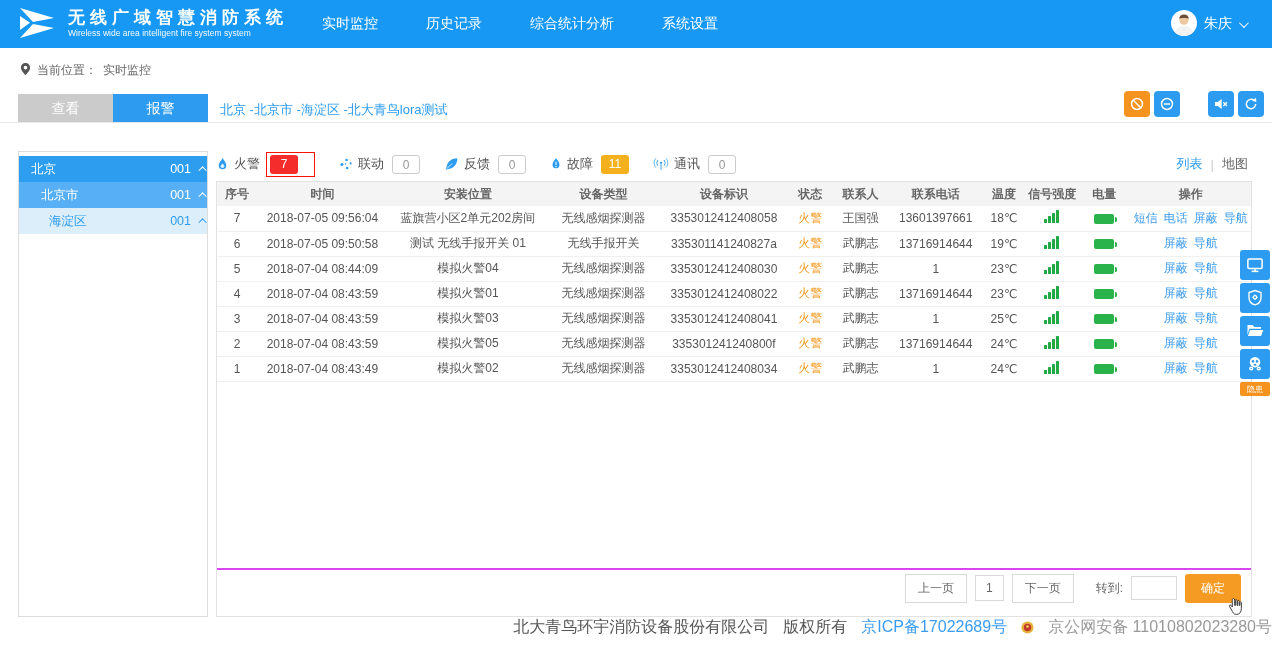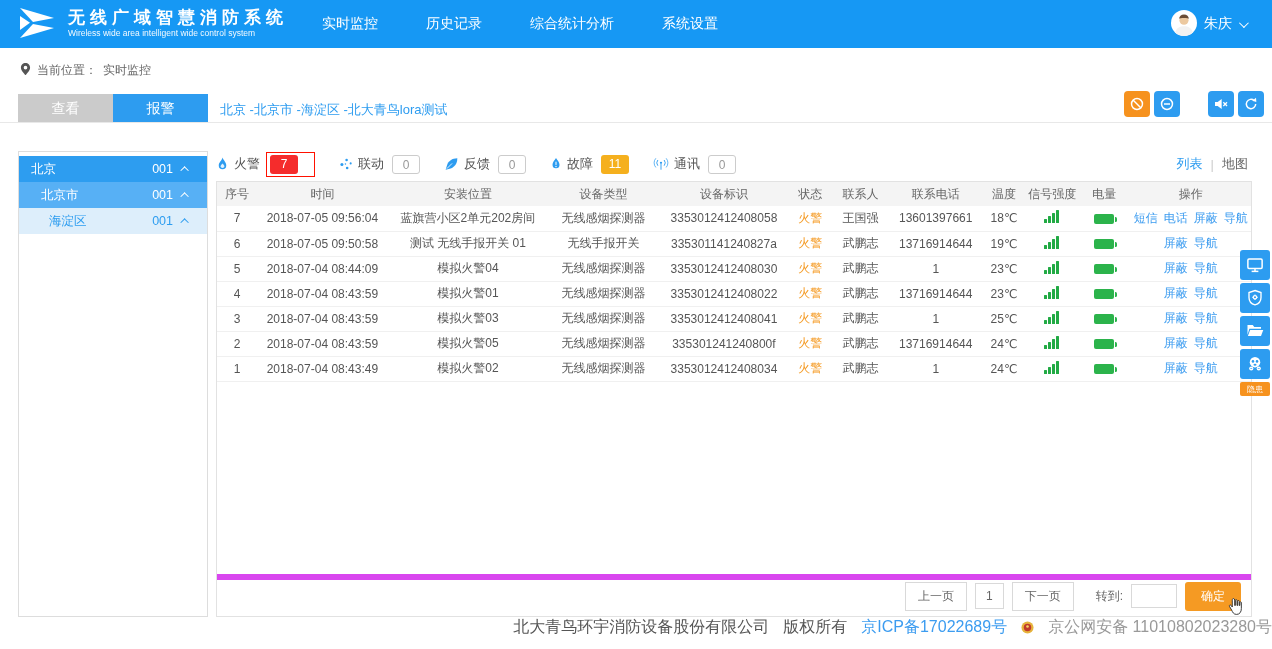--- a/index.html
+++ b/index.html
@@ -26,21 +26,21 @@
   .tab-view { background:#cbcbcb; }
   .tab-alarm { background:#2d9cf0; }
   .region-path { color:#2d9cf0; font-size:13px; margin-left:12px; line-height:24px; white-space:nowrap; }
   .tab-tools { position:absolute; right:8px; bottom:5px; display:flex; align-items:center; }
   .tool-btn { width:26px; height:26px; border-radius:4px; background:#2d9cf0; display:flex; align-items:center; justify-content:center; cursor:pointer; }
   .tool-orange { background:#f6921e; }
   .mr4 { margin-right:4px; } .mr28 { margin-right:28px; }
   
   .main { display:flex; margin:28px 20px 0 18px; }
   .sidebar { width:190px; height:466px; border:1px solid #ddd; background:#fff; flex-shrink:0; font-size:12.5px; padding-top:4px; }
-  .tree-item { height:26px; display:flex; align-items:center; padding-right:18px; cursor:pointer; white-space:nowrap; }
+  .tree-item { height:26px; display:flex; align-items:center; padding-right:0; cursor:pointer; white-space:nowrap; }
   .tree-l0 { background:#2d9df0; color:#fff; padding-left:12px; }
   .tree-l1 { background:#57b0f5; color:#fff; padding-left:22px; }
   .tree-l2 { background:#ddeefb; color:#2d9df0; padding-left:30px; }
   .tree-l3 { background:#fff; color:#2d9df0; padding-left:40px; }
   .tree-count { margin-left:auto; }
   .tree-l3 .tree-count { margin-left:8px; }
   .chev-up { display:inline-block; width:6px; height:6px; border-left:1.6px solid currentColor; border-top:1.6px solid currentColor; transform:rotate(45deg) translateY(2px); margin-left:10px; }
   .content { flex:1; margin-left:8px; display:flex; flex-direction:column; }
   
   .chips-row { height:26px; display:flex; align-items:center; }
@@ -52,32 +52,32 @@
   .badge-plain { background:#fff; border:1px solid #ccc; color:#999; }
   .badge-gap { margin-left:8px; }
   .red-box { border:1px solid #f10; padding:2px 16px 2px 3px; margin-left:6px; display:inline-flex; }
   .view-toggle { margin-left:auto; font-size:13px; color:#666; display:flex; align-items:center; gap:8px; padding-right:4px; }
   .vt-active { color:#2d9cf0; cursor:pointer; }
   .vt-idle { color:#666; cursor:pointer; }
   .vt-sep { color:#ccc; }
   
   .panel { border:1px solid #e2e2e2; margin-top:4px; position:relative; height:436px; background:#fff; }
   table { width:100%; border-collapse:collapse; table-layout:fixed; }
-  thead th { background:#f4f4f4; color:#666; font-weight:normal; font-size:12px; height:24px; white-space:nowrap; overflow:hidden; }
+  thead th { background:#f4f4f4; color:#666; font-weight:bold; font-size:12px; height:24px; white-space:nowrap; overflow:hidden; }
   tbody td { text-align:center; height:25px; font-size:12px; color:#555; border-bottom:1px solid #f0f0f0; white-space:nowrap; overflow:hidden; }
   td.status { color:#f59a23; }
   .op-link { color:#3c9cf0; margin:0 3px; cursor:pointer; text-decoration:none; }
   .signal { display:inline-flex; align-items:flex-end; height:13px; }
   .signal i { display:inline-block; width:3px; margin-right:1px; background:#21aa44; border-radius:0.5px; }
   .signal i:nth-child(1){height:4px;} .signal i:nth-child(2){height:7px;}
   .signal i:nth-child(3){height:10px;} .signal i:nth-child(4){height:13px;}
   .battery { display:inline-block; width:20px; height:10px; background:#2bb34b; border-radius:2px; position:relative; vertical-align:middle; }
   .battery::after { content:''; position:absolute; right:-3px; top:2.5px; width:2.5px; height:5px; background:#2bb34b; border-radius:0 1.5px 1.5px 0; }
   
-  .pager { position:absolute; left:0; right:0; bottom:4px; height:38px; border-top:6px solid #d946ef; display:flex; align-items:center; justify-content:flex-end; padding-right:10px; gap:8px; font-size:12px; color:#666; background:#fff; }
+  .pager { position:absolute; left:0; right:0; bottom:10px; height:38px; border-top:2px solid #d946ef; display:flex; align-items:center; justify-content:flex-end; padding-right:10px; gap:8px; font-size:12px; color:#666; background:#fff; }
   .pg-btn { border:1px solid #d9d9d9; background:#fff; padding:5px 12px; color:#666; font-size:12px; cursor:pointer; }
   .pg-cur { border:1px solid #d9d9d9; background:#fff; padding:5px 10px; color:#666; }
   .goto-label { margin-left:14px; }
   .goto-input { width:46px; height:24px; border:1px solid #d9d9d9; outline:none; padding:0 4px; font-size:12px; }
   .confirm-btn { background:#f59a23; color:#fff; border:none; padding:6px 16px; border-radius:3px; font-size:12px; cursor:pointer;text-align:center; }
   
   .dock { position:absolute; right:2px; top:250px; display:flex; flex-direction:column; gap:3px; align-items:center; z-index:5; }
   .dock-btn { width:30px; height:30px; background:#2d9cf0; border-radius:3px; display:flex; align-items:center; justify-content:center; cursor:pointer; }
   .dock-tag { width:30px; height:14px; background:#f6921e; color:#fff; font-size:8px; display:flex; align-items:center; justify-content:center; border-radius:2px; cursor:pointer; }
   
@@ -92,21 +92,21 @@
 <div class="header">
   <span class="logo">
     <svg width="42" height="40" viewBox="0 0 42 40">
       <path d="M4 5 L38 15 L17 19 Z" fill="#fff"></path>
       <path d="M4 35 L38 25 L17 21 Z" fill="#fff"></path>
       <path d="M4 13 L14 19.8 L4 27 Z" fill="#fff"></path>
     </svg>
   </span>
   <div class="title-block">
     <div class="title-cn">无线广域智慧消防系统</div>
-    <div class="title-en">Wireless wide area intelligent wide control system</div>
+    <div class="title-en">Wireless wide area intelligent fire system system</div>
   </div>
   <div class="nav">
     <span class="nav-item">实时监控</span>
     <span class="nav-item">历史记录</span>
     <span class="nav-item">综合统计分析</span>
     <span class="nav-item">系统设置</span>
   </div>
   <div class="user">
     <span>
       <svg width="26" height="26" viewBox="0 0 24 24">

